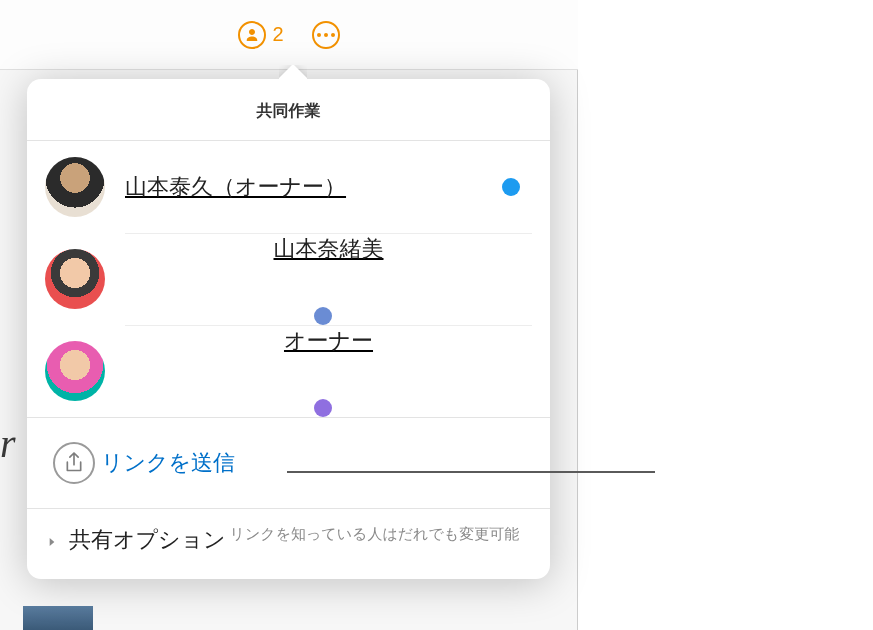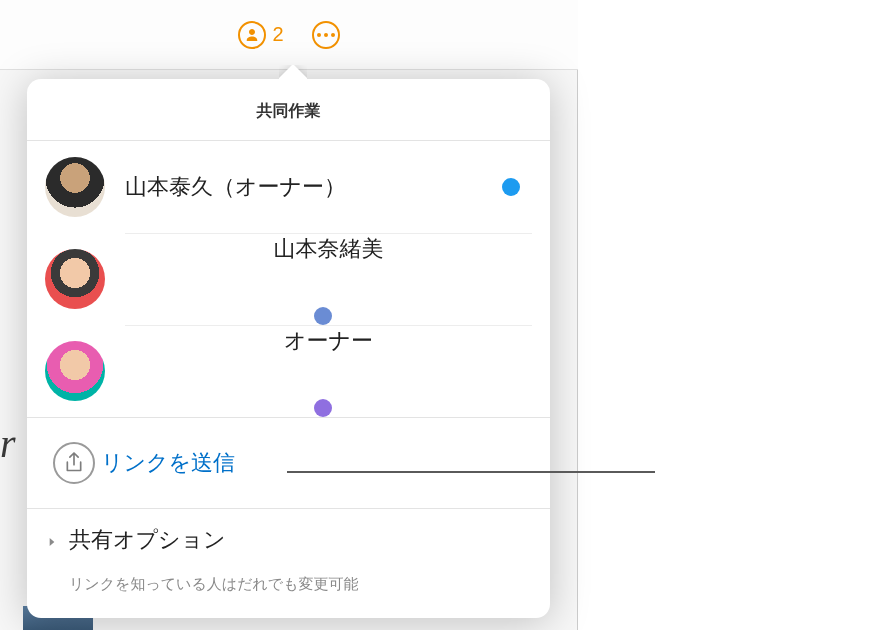--- a/index.html
+++ b/index.html
@@ -106,20 +106,21 @@
       color: #333;
       padding: 22px 0 18px;
       border-bottom: 1px solid #e3e3e3;
     }
     .participants { }
     .participant {
       display: flex;
       align-items: flex-end;
       height: 92px;
       position: relative;
+      text-decoration: underline;
     }
     .participant + .participant .participant-inner {
       border-top: 1px solid #ededed;
       flex-direction: column;
     }
     .participant-avatar {
       position: absolute;
       left: 18px; top: 50%;
       transform: translateY(-50%);
       width: 60px; height: 60px;
@@ -178,21 +179,21 @@
       display: flex;
       align-items: flex-start;
       gap: 10px;
     }
     .chevron {
       width: 14px; height: 14px;
       margin-top: 10px;
       flex-shrink: 0;
     }
     .chevron svg { width: 14px; height: 14px; fill: #8a8a8a; }
-    .options-text { display: flex; flex-direction: column; gap: 20px; }
+    .options-text { display: flex; gap: 4px; }
     .options-title { font-size: 22px; color: #222; }
     .options-sub { font-size: 15px; color: #8a8a8a; }
     .callout-line {
       position: absolute;
       top: 471px; left: 287px;
       width: 368px;
       height: 2px;
       background: #5a5a5a;
       z-index: 100;
     }

